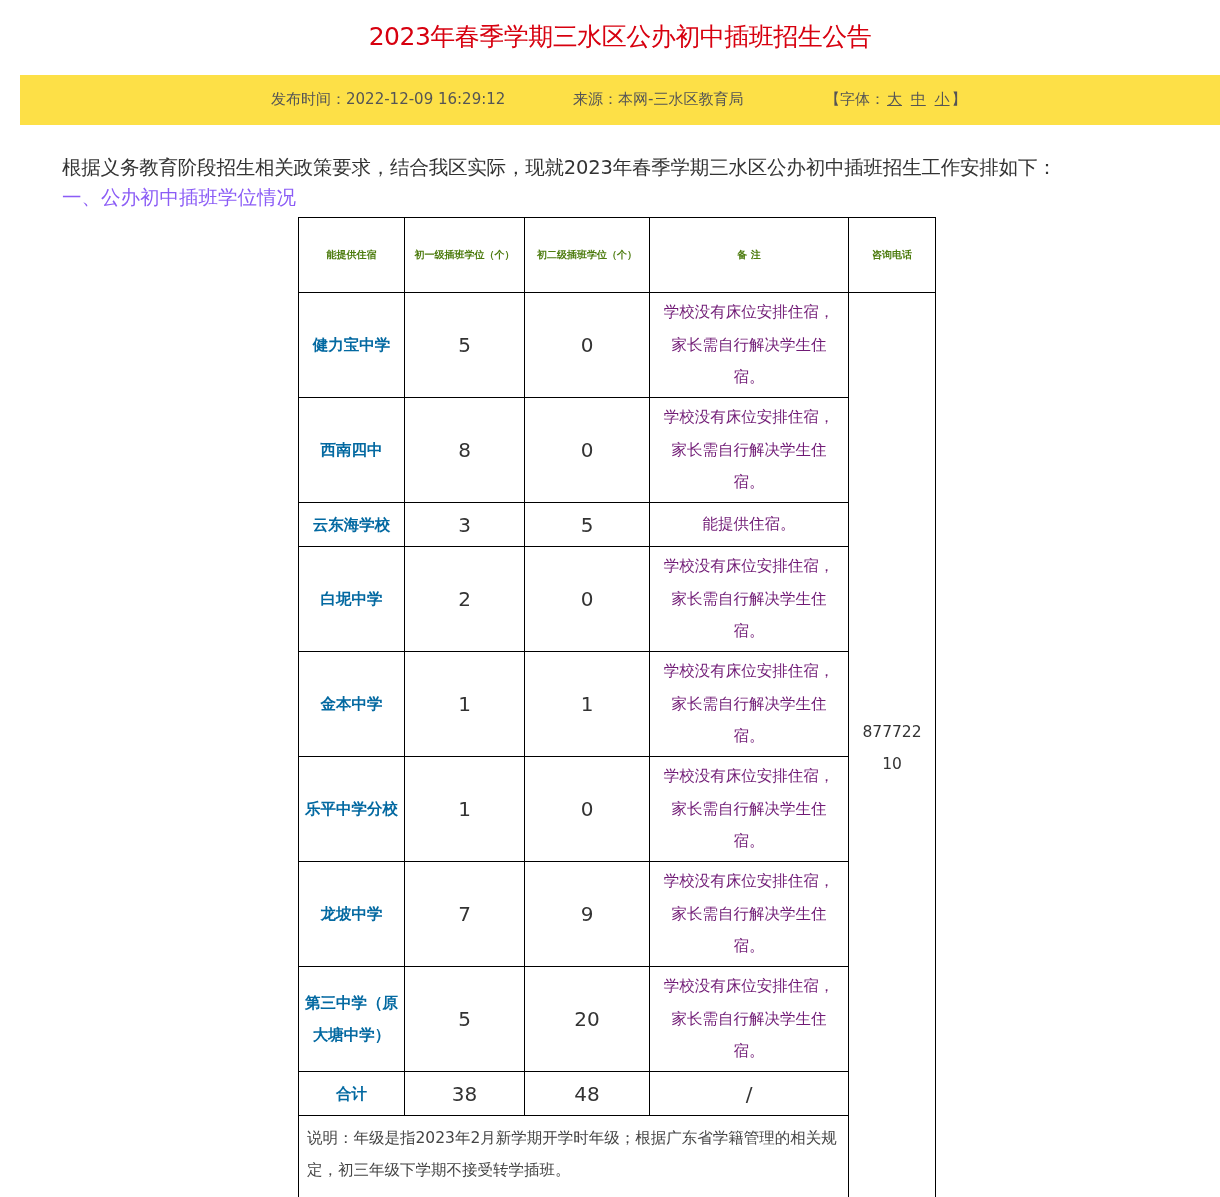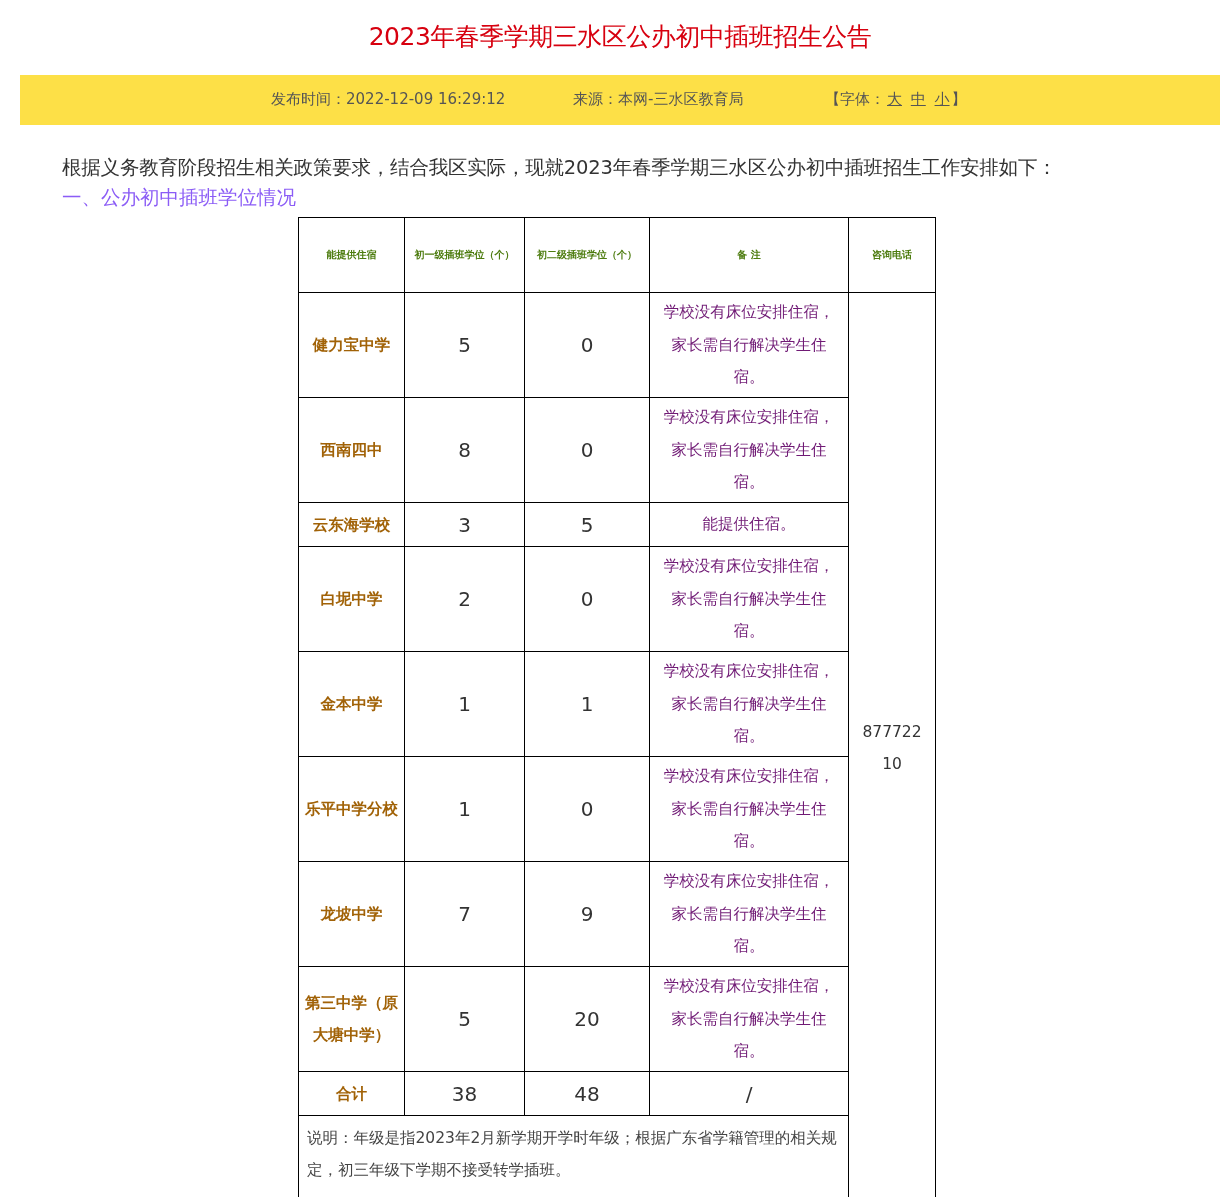--- a/index.html
+++ b/index.html
@@ -15,21 +15,21 @@
   .info-font { left: 805px; }
   .fs-btn { text-decoration: underline; cursor: pointer; color: #555; margin: 0 2px; }
   .intro { position: absolute; top: 154px; left: 62px; font-size: 19.5px; color: #333;
            white-space: nowrap; letter-spacing: -0.2px; }
   .section { position: absolute; top: 184px; left: 62px; font-size: 19.5px; color: #8b5cf6; }
   table.grid { position: absolute; top: 217px; left: 298px; border-collapse: collapse;
                table-layout: fixed; }
   table.grid td { border: 1.5px solid #000; padding: 0; text-align: center; vertical-align: middle; }
   .c1 { width: 106px; } .c2 { width: 120px; } .c3 { width: 125px; } .c4 { width: 199px; } .c5 { width: 87px; }
   .hdr td { height: 74px; font-size: 10px; font-weight: bold; color: #4d7c0f; line-height: 32px; }
-  .school { font-size: 15.5px; font-weight: bold; color: #a16207; line-height: 32px; padding: 0 0 !important; }
+  .school { font-size: 15.5px; font-weight: bold; color: #0369a1; line-height: 32px; padding: 0 0 !important; }
   .num { font-size: 20px; color: #333; }
   .remark { text-align: center; font-size: 15.5px; color: #701a75; line-height: 32.5px;
             padding: 0 8px !important; }
   .phone { font-size: 15.5px; color: #333; line-height: 32px; word-break: break-all; padding: 0 10px !important; }
   .tall td { height: 104px; }
   .short td { height: 43px; }
   .sum td { height: 43px; }
   .note { text-align: left !important; font-size: 15.5px; color: #444; line-height: 32px;
           padding: 6px 8px 0 8px !important; vertical-align: top !important; height: 80px; }
 </style>

